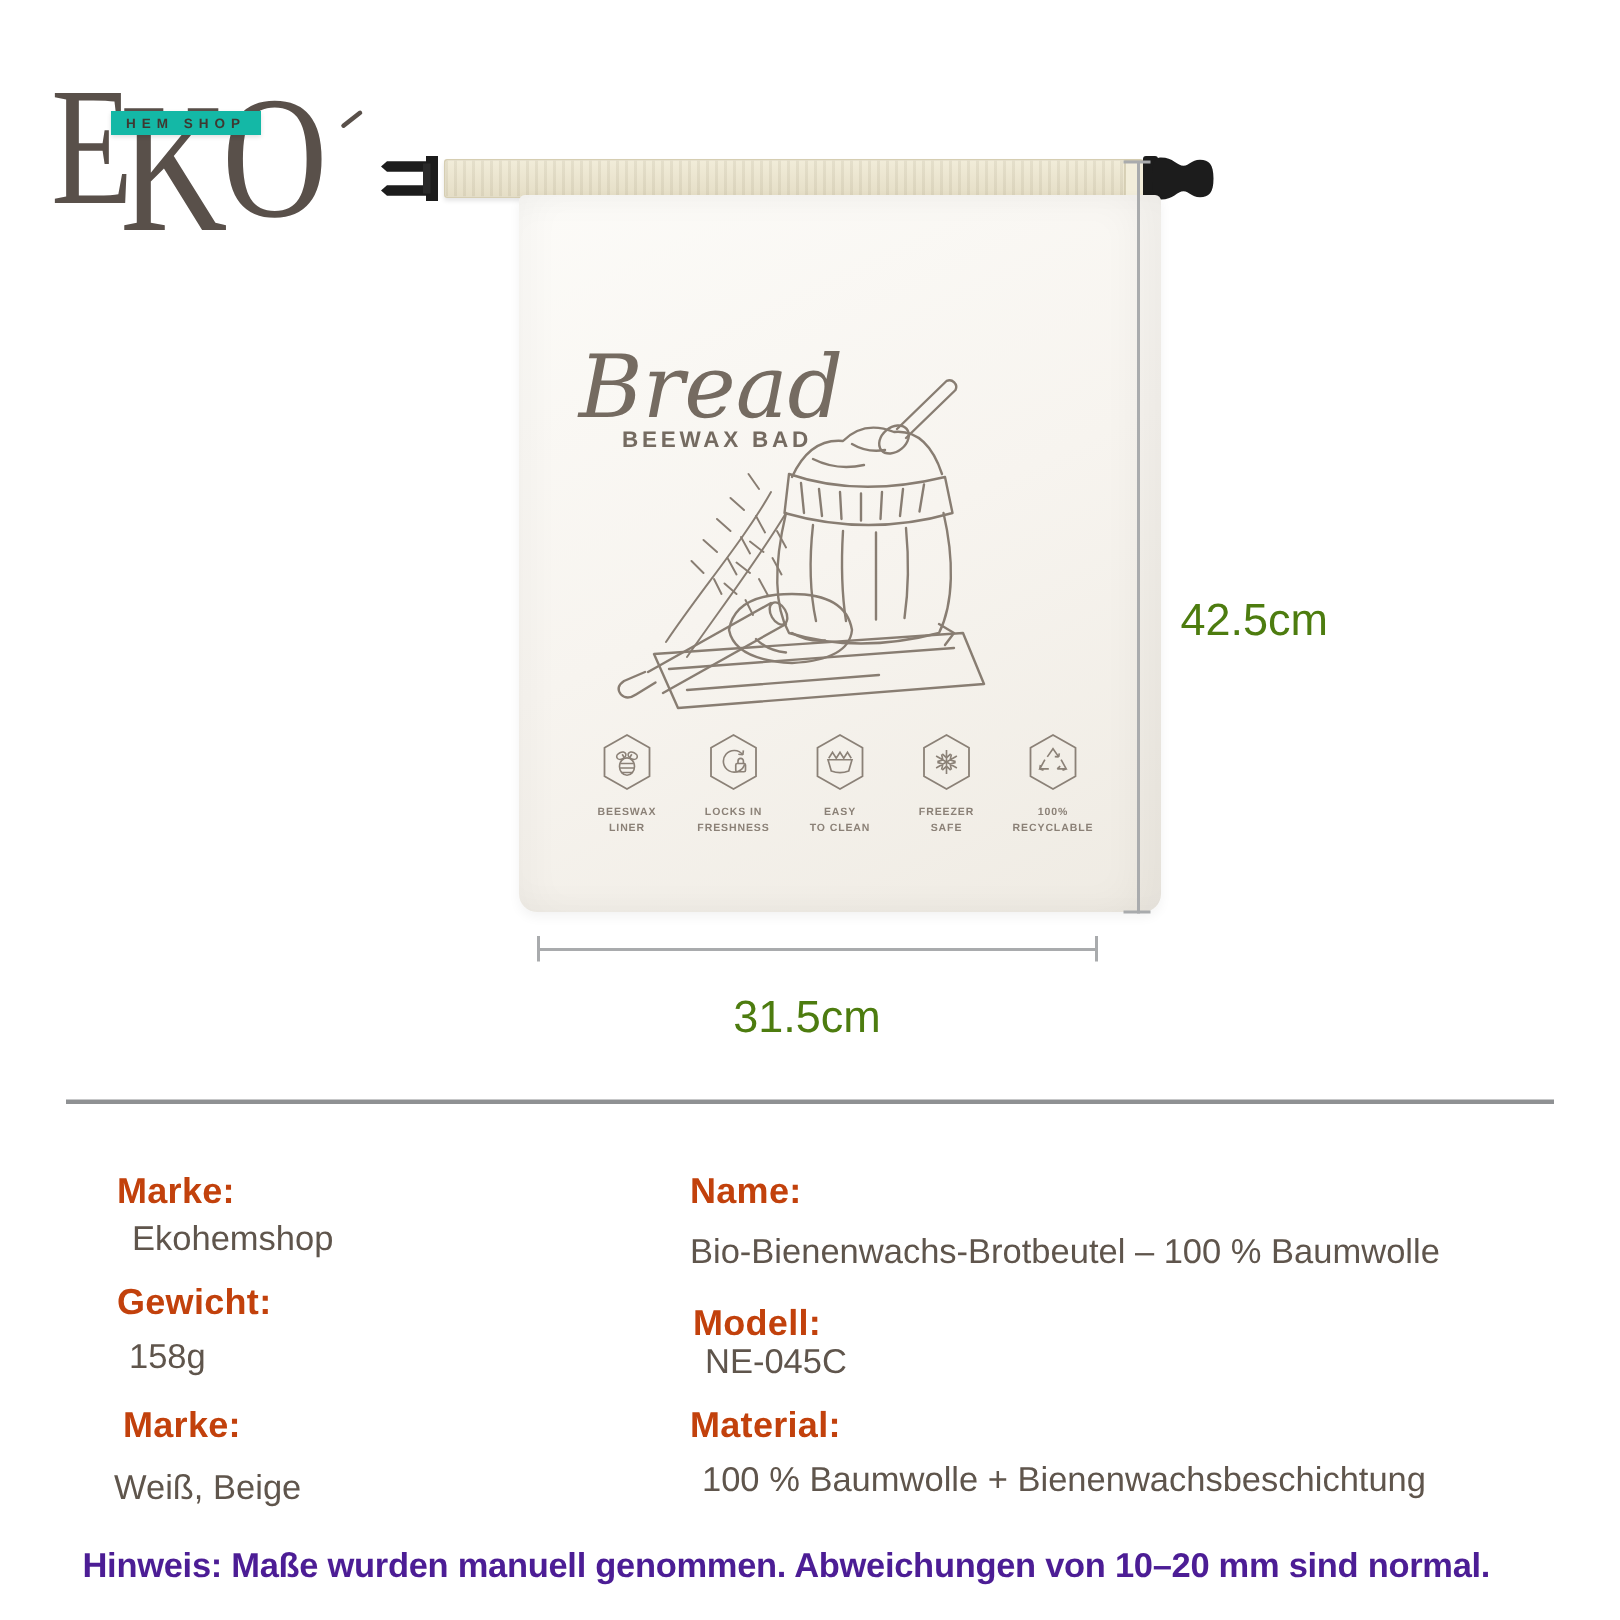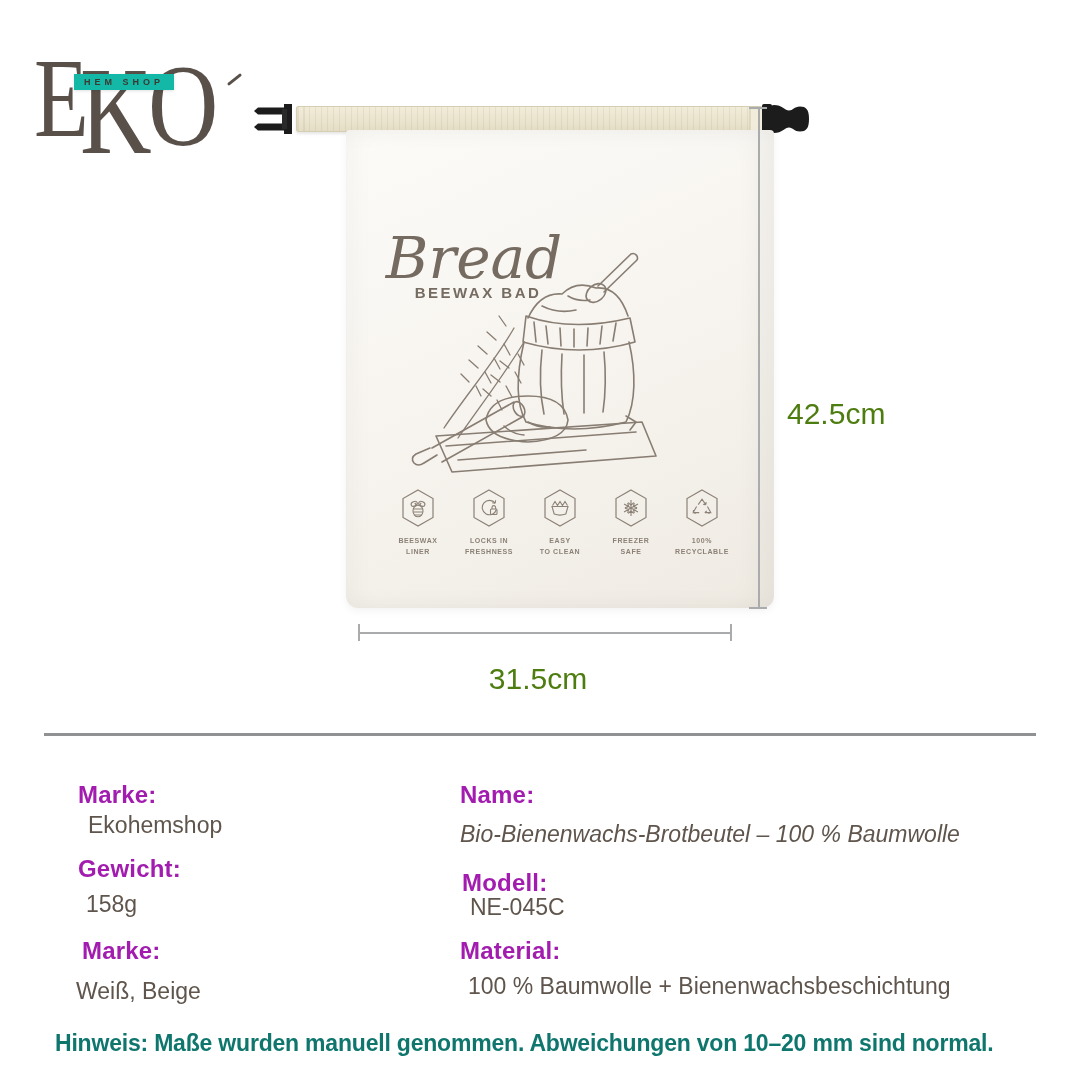--- a/index.html
+++ b/index.html
@@ -61,32 +61,32 @@
   .htick-l { left:358px; top:624px; width:2px; height:17px; }
   .htick-r { left:730px; top:624px; width:2px; height:17px; }
   .dim { position:absolute; color:#4d7c0f; font-size:30px; }
   .dim-height { left:787px; top:397px; }
   .dim-width  { left:346px; top:662px; width:384px; text-align:center; }
 
   
   .divider { position:absolute; left:44px; top:733px; width:992px; height:3px; background:#8f9193; }
 
   
-  .dlabel { position:absolute; font-size:24px; font-weight:bold; color:#a21caf; letter-spacing:.2px; }
+  .dlabel { position:absolute; font-size:24px; font-weight:bold; color:#c2410c; letter-spacing:.2px; }
   .dvalue { position:absolute; font-size:23px; color:#5f554c; }
   .pL1l { left:78px;  top:781px; }  .pL1v { left:88px;  top:812px; }
   .pL2l { left:78px;  top:855px; }  .pL2v { left:86px;  top:891px; }
   .pL3l { left:82px;  top:937px; }  .pL3v { left:76px;  top:978px; }
-  .pR1l { left:460px; top:781px; }  .pR1v { left:460px; top:821px;font-style:italic; }
+  .pR1l { left:460px; top:781px; }  .pR1v { left:460px; top:821px; }
   .pR2l { left:462px; top:869px; }  .pR2v { left:470px; top:894px; }
   .pR3l { left:460px; top:937px; }  .pR3v { left:468px; top:973px; }
 
   
   .note { position:absolute; left:55px; top:1030px; font-size:23px; font-weight:bold;
-    color:#0f766e; letter-spacing:-0.2px; }
+    color:#4c1d95; letter-spacing:-0.2px; }
 </style>
 </head>
 <body>
 
 <div id="canvas">
 
   <div class="logo">
     <span class="ltr l-e">E</span>
     <span class="ltr l-k">K</span>
     <span class="ltr l-o">O</span>

